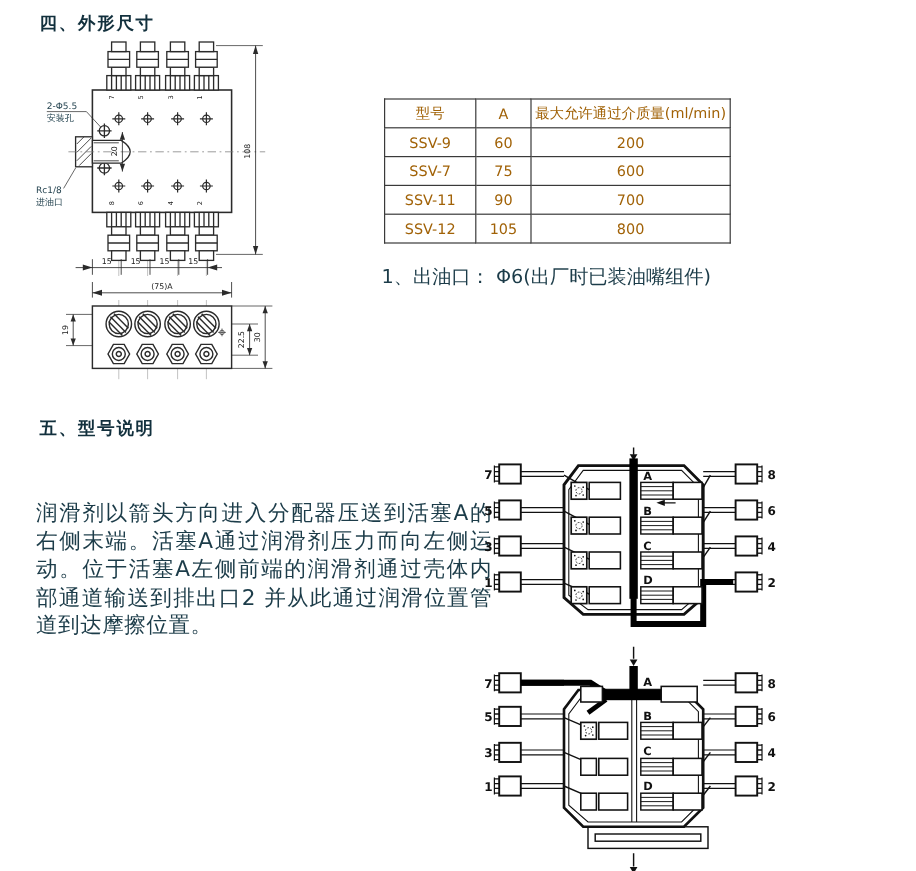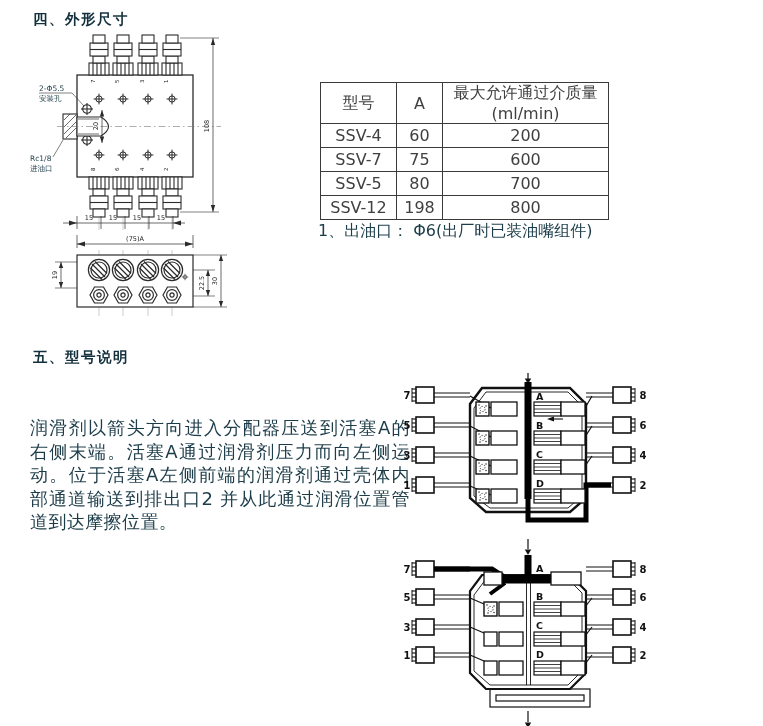--- a/index.html
+++ b/index.html
@@ -2,21 +2,21 @@
 <html><head>
 <meta charset="utf-8">
 <style>
   html,body{margin:0;padding:0;background:#fff;}
   #page{position:relative;width:655px;height:726px;background:#ffffff;overflow:hidden;
         font-family:"DejaVu Sans","Liberation Sans",sans-serif;color:#1d3f4c;}
   .abs{position:absolute;}
   .heading{font-weight:bold;font-size:14.5px;color:#12303d;letter-spacing:1.5px;}
   .para{font-size:18px;line-height:23.5px;letter-spacing:0.4px;color:#1c3c49;width:380px;text-align:justify;}
   .notes{font-size:16px;line-height:23px;color:#1c3c49;}
-  table.spec{border-collapse:collapse;font-size:16px;color:#404040;table-layout:fixed;}
+  table.spec{border-collapse:collapse;font-size:12px;color:#a16207;table-layout:fixed;}
   table.spec th,table.spec td{border:1px solid #3a3a3a;text-align:center;font-weight:normal;padding:0;height:23px;}
   svg text{font-family:"DejaVu Sans","Liberation Sans",sans-serif;}
   .dimtext{font-size:6.5px;fill:#222;}
   .tinynum{font-size:5.5px;fill:#222;}
   .lbl{font-size:7.5px;fill:#1c3c49;}
   .portnum{font-size:10px;font-weight:bold;fill:#111;}
   .pistlbl{font-size:9.5px;font-weight:bold;fill:#111;}
 </style>
 </head>
 <body>
@@ -229,37 +229,37 @@
         <col style="width:46px">
         <col style="width:166px">
       </colgroup>
     <tbody>
         <tr>
       <th>型号</th>
       <th>A</th>
       <th>最大允许通过介质量(ml/min)</th>
     </tr>
     <tr>
-      <td>SSV-4</td>
+      <td>SSV-9</td>
       <td>60</td>
       <td>200</td>
     </tr>
     <tr>
       <td>SSV-7</td>
       <td>75</td>
       <td>600</td>
     </tr>
     <tr>
-      <td>SSV-5</td>
-      <td>80</td>
+      <td>SSV-11</td>
+      <td>90</td>
       <td>700</td>
     </tr>
     <tr>
       <td>SSV-12</td>
-      <td>198</td>
+      <td>105</td>
       <td>800</td>
     </tr>
   </tbody>
     </table>
 
   <div class="notes abs" style="left:318px;top:219px">
     <div>1、出油口： Φ6(出厂时已装油嘴组件)</div>
   </div>
 
   <div class="heading abs" style="left:33px;top:348px">五、型号说明</div>

